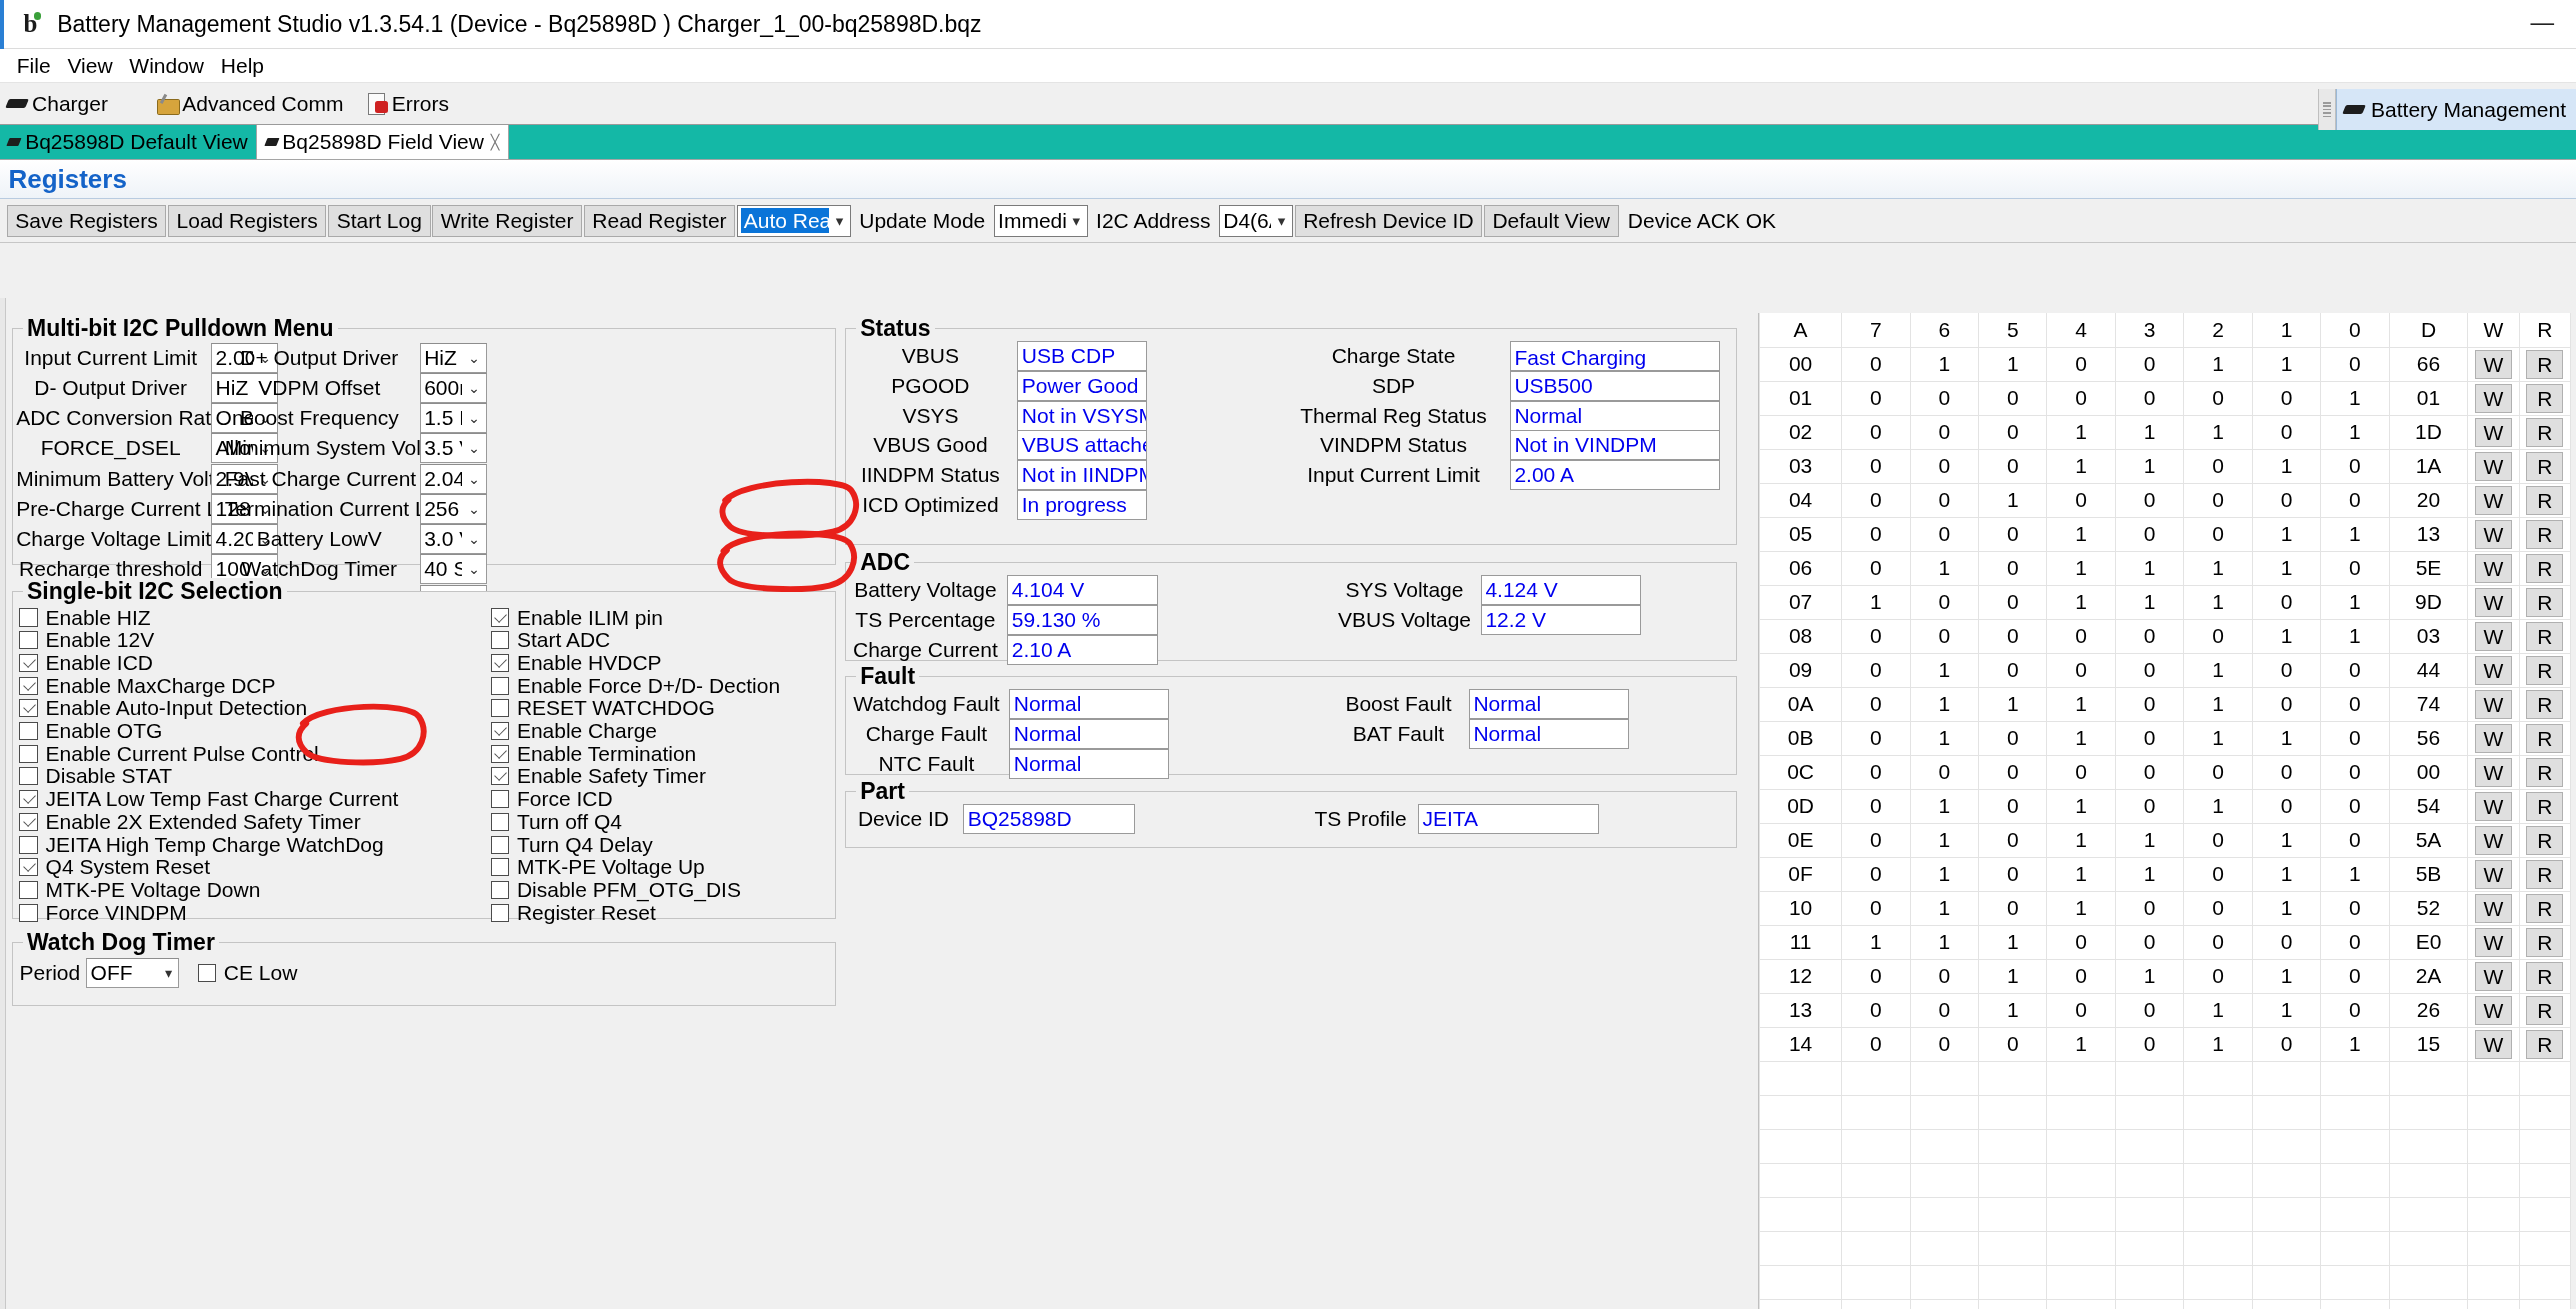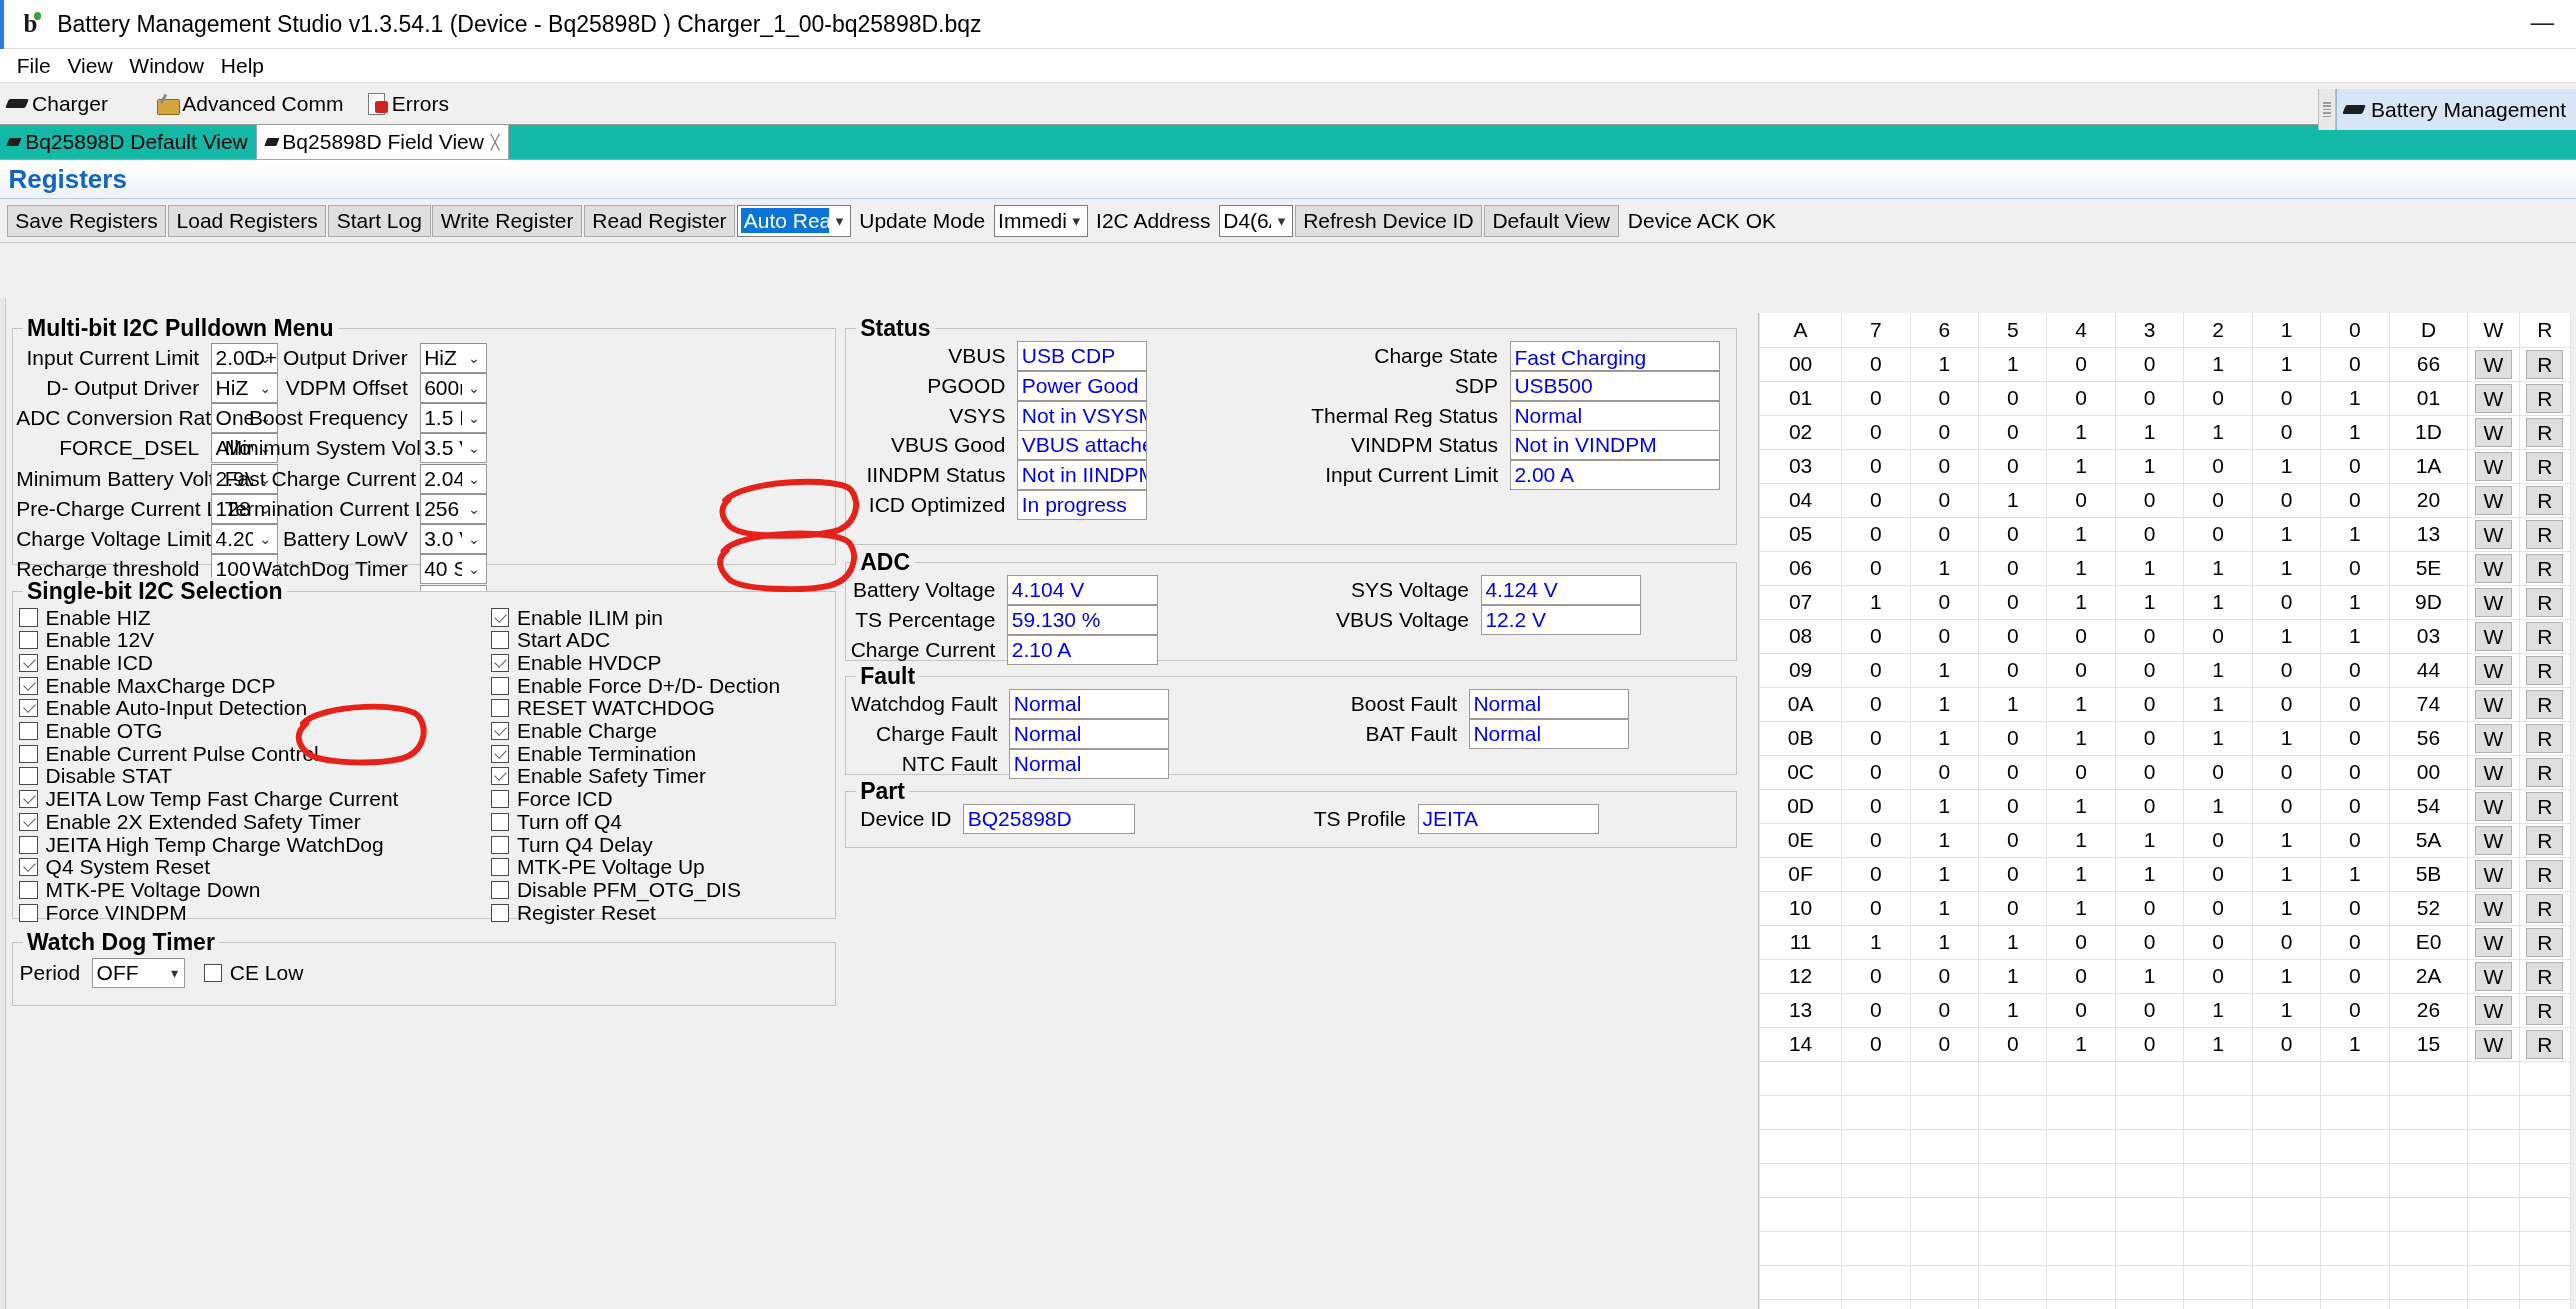--- a/index.html
+++ b/index.html
@@ -91,21 +91,21 @@
   #main { position:absolute; left:0; top:306px; width:2576px; height:1011px;margin-top:7px; }
   .group {
     position:absolute; border:0.8px solid #c4c4c4; background:#f0f0f0;
   }
   .group > .gtitle {
     position:absolute; top:-14.3px; left:10px; background:#f0f0f0; padding:0 4.2px;
     font-weight:bold; font-size:23px; white-space:nowrap;
   }
   
   .frow { position:absolute; display:flex; align-items:center; }
-  .flabel { text-align:right; font-size:21px; white-space:nowrap; padding-right:12px;}
+  .flabel { text-align:center; font-size:21px; white-space:nowrap; padding-right:6px;}
   .fcombo { border:0.8px solid #9a9a9a; border-top:0.8px solid #8d8d8d; background:#fff; height:30px;
             display:flex; align-items:center; overflow:hidden; }
   .fcombo .v { padding-left:3.4px; white-space:nowrap; font-size:21px; overflow:hidden; }
   .fcombo .v.hl { background:#ffff00; }
   .fcombo .arr { margin-left:auto; padding:0 5.9px; font-size:14.3px; color:#333; }
   .ftext { border:0.8px solid #9a9a9a; background:#fff; height:30px; display:flex; align-items:center;
            padding-left:3.4px; overflow:hidden; }
   .ftext .v { color:#0000ee; font-size:21px; white-space:nowrap; }
   
   .cbrow { position:absolute; display:flex; align-items:center; font-size:21px; white-space:nowrap;}

